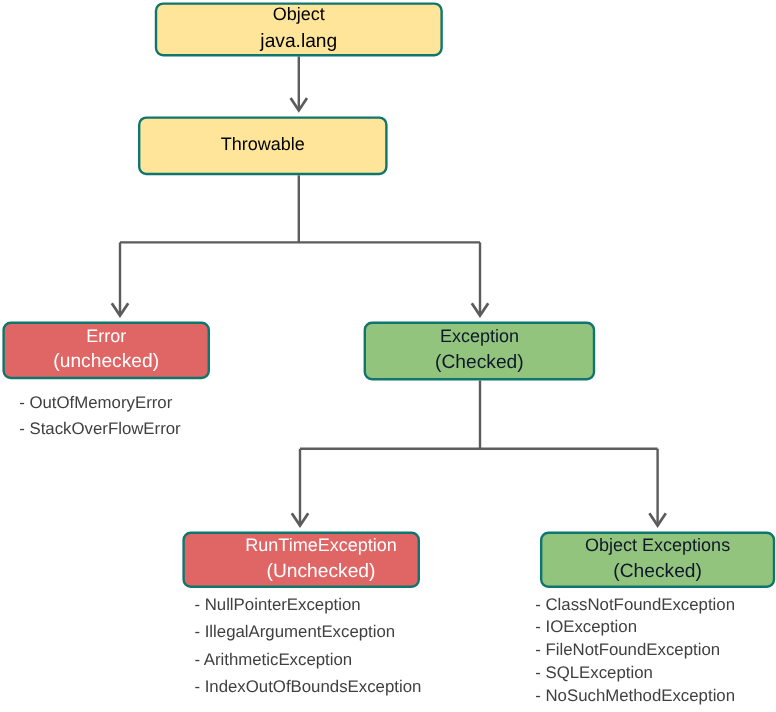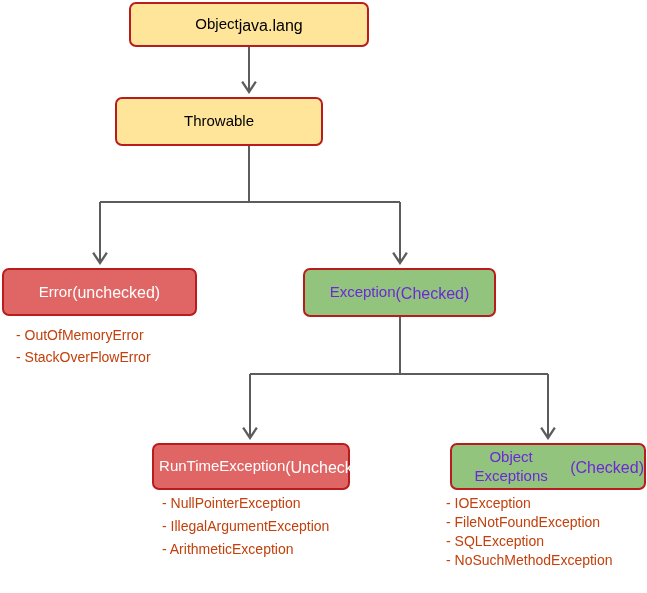--- a/index.html
+++ b/index.html
@@ -13,40 +13,40 @@
   }
   #connectors {
     position: absolute;
     left: 0; top: 0;
     width: 647px; height: 593px;
     pointer-events: none;
   }
   .node {
     position: absolute;
     box-sizing: border-box;
-    border: 2px solid #b91c1c;
+    border: 2px solid #0f766e;
     border-radius: 7px;
     display: flex;
-    flex-direction: row;
+    flex-direction: column;
     align-items: center;
     justify-content: center;
     text-align: center;
     line-height: 1.25;
   }
   .node .node-title { font-size: 15px; }
   .node .node-sub   { font-size: 16px; margin-top: 2px; }
   .node.yellow { background: #FFE599; color: #000000; }
   .node.red    { background: #E06666; color: #ffffff; }
-  .node.green  { background: #93C47D; color: #6d28d9; }
+  .node.green  { background: #93C47D; color: #0f172a; }
   .leaf-list {
     position: absolute;
     margin: 0; padding: 0;
     list-style: none;
     font-size: 14px;
-    color: #c2410c;
+    color: #404040;
     white-space: nowrap;
   }
   .leaf-list li { display: block; }
   .leaf-list.sp22 li { height: 22px; line-height: 22px; }
   .leaf-list.sp23 li { height: 23px; line-height: 23px; }
   .leaf-list.sp19 li { height: 19px; line-height: 19px; }
 </style>
 </head>
 <body>
 
@@ -74,21 +74,21 @@
 
   <div class="node yellow" style="left:129px; top:2px; width:240px; height:45px;">
     <div class="node-title">Object</div>
     <div class="node-sub">java.lang</div>
   </div>
 
   <div class="node yellow" style="left:115px; top:97px; width:208px; height:49px;text-align:right;">
     <div class="node-title">Throwable</div>
   </div>
 
-  <div class="node red" style="left:2px; top:268px; width:195px; height:48px;">
+  <div class="node red" style="left:2px; top:268px; width:173px; height:48px;">
     <div class="node-title">Error</div>
     <div class="node-sub">(unchecked)</div>
   </div>
 
   <div class="node green" style="left:303px; top:268px; width:193px; height:49px;">
     <div class="node-title">Exception</div>
     <div class="node-sub">(Checked)</div>
   </div>
 
   <div class="node red" style="left:152px; top:443px; width:198px; height:47px;padding-left:33px;">
@@ -103,22 +103,24 @@
 
   <ul class="leaf-list sp22" style="left:16px; top:324px;">
     <li>- OutOfMemoryError</li>
     <li>- StackOverFlowError</li>
   </ul>
 
   <ul class="leaf-list sp23" style="left:162px; top:492px;">
     <li>- NullPointerException</li>
     <li>- IllegalArgumentException</li>
     <li>- ArithmeticException</li>
+    <li>- IndexOutOfBoundsException</li>
   </ul>
 
   <ul class="leaf-list sp19" style="left:446px; top:494px;">
+    <li>- ClassNotFoundException</li>
     <li>- IOException</li>
     <li>- FileNotFoundException</li>
     <li>- SQLException</li>
     <li>- NoSuchMethodException</li>
   </ul>
 
 </div>
 
 </body></html>

